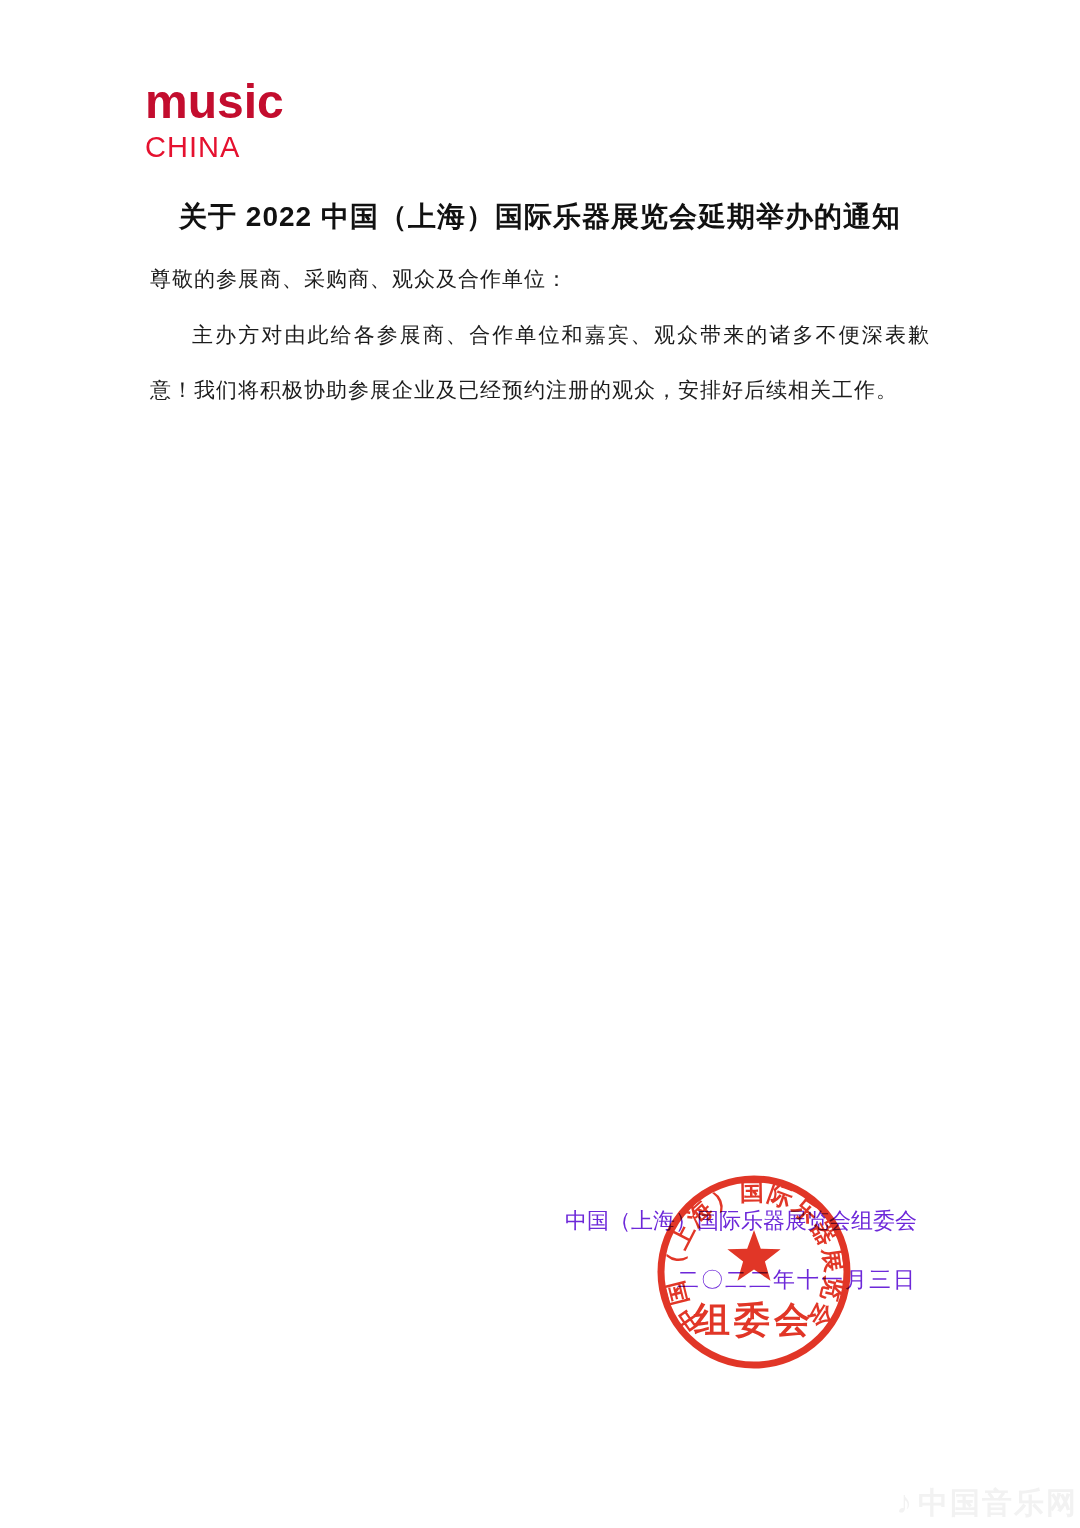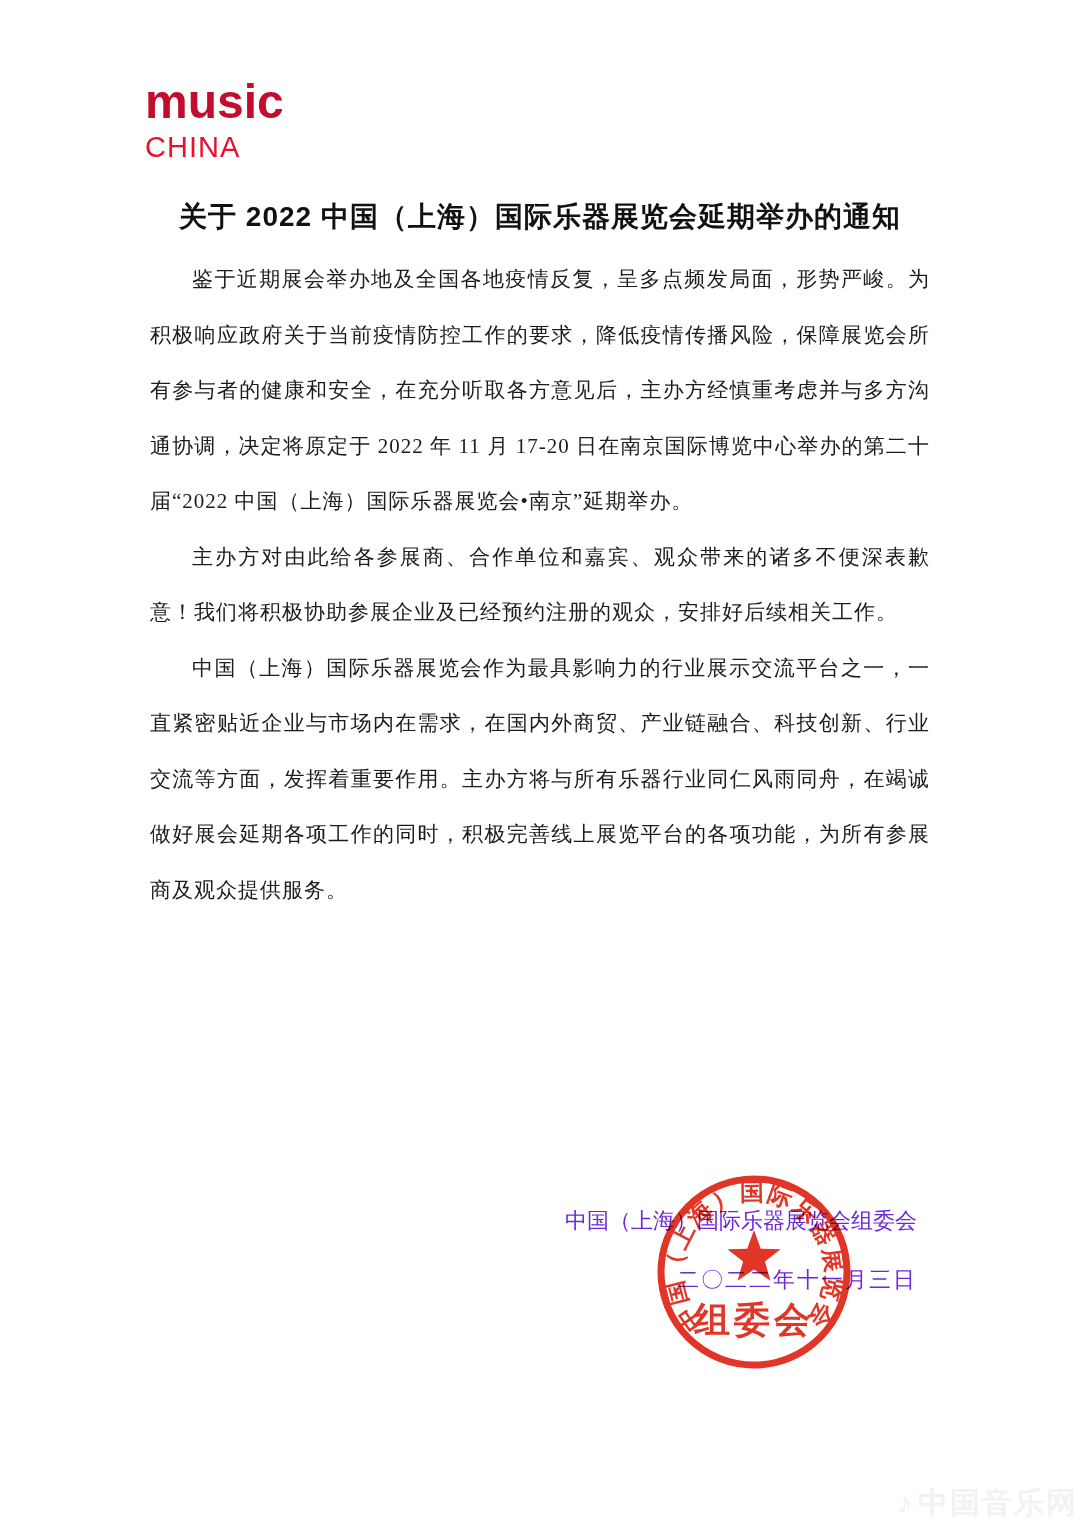--- a/index.html
+++ b/index.html
@@ -114,23 +114,22 @@
 <div class="page">
 
   <div class="logo">
     <div class="logo-music" style="color: rgb(195, 13, 46);">music</div>
     <div class="logo-china" style="color: rgb(229, 17, 47);">CHINA</div>
   </div>
 
   <h1 class="doc-title">关于 2022 中国（上海）国际乐器展览会延期举办的通知</h1>
 
   <div class="doc-body">
-    <p class="para">鉴于近期展会举办地及全国各地疫情反复，呈多点频发局面，形势严峻。为积极响应政府关于当前疫情防控工作的要求，降低疫情传播风险，保障展览会所有参与者的健康和安全，在充分听取各方意见后，主办方经慎重考虑并与多方沟通协调，决定将原定于 2022 年 11 月 17-20 日在南京国际博览中心举办的第二十届“2022 中国（上海）国际乐器展览会•南京”延期举办。</p>
+    <p class="salutation">尊敬的参展商、采购商、观众及合作单位：</p>
     <p class="para">主办方对由此给各参展商、合作单位和嘉宾、观众带来的诸多不便深表歉意！我们将积极协助参展企业及已经预约注册的观众，安排好后续相关工作。</p>
-    <p class="para">中国（上海）国际乐器展览会作为最具影响力的行业展示交流平台之一，一直紧密贴近企业与市场内在需求，在国内外商贸、产业链融合、科技创新、行业交流等方面，发挥着重要作用。主办方将与所有乐器行业同仁风雨同舟，在竭诚做好展会延期各项工作的同时，积极完善线上展览平台的各项功能，为所有参展商及观众提供服务。</p>
   </div>
 
   <div class="signature">
     <p class="sig-org">中国（上海）国际乐器展览会组委会</p>
     <p class="sig-date">二〇二二年十一月三日</p>
   </div>
 
   <div class="seal" style="color: rgb(224, 43, 27);">
     <svg viewBox="0 0 200 200" xmlns="http://www.w3.org/2000/svg">
       <circle cx="100" cy="100" r="93" fill="none" stroke="currentColor" stroke-width="7"></circle>

